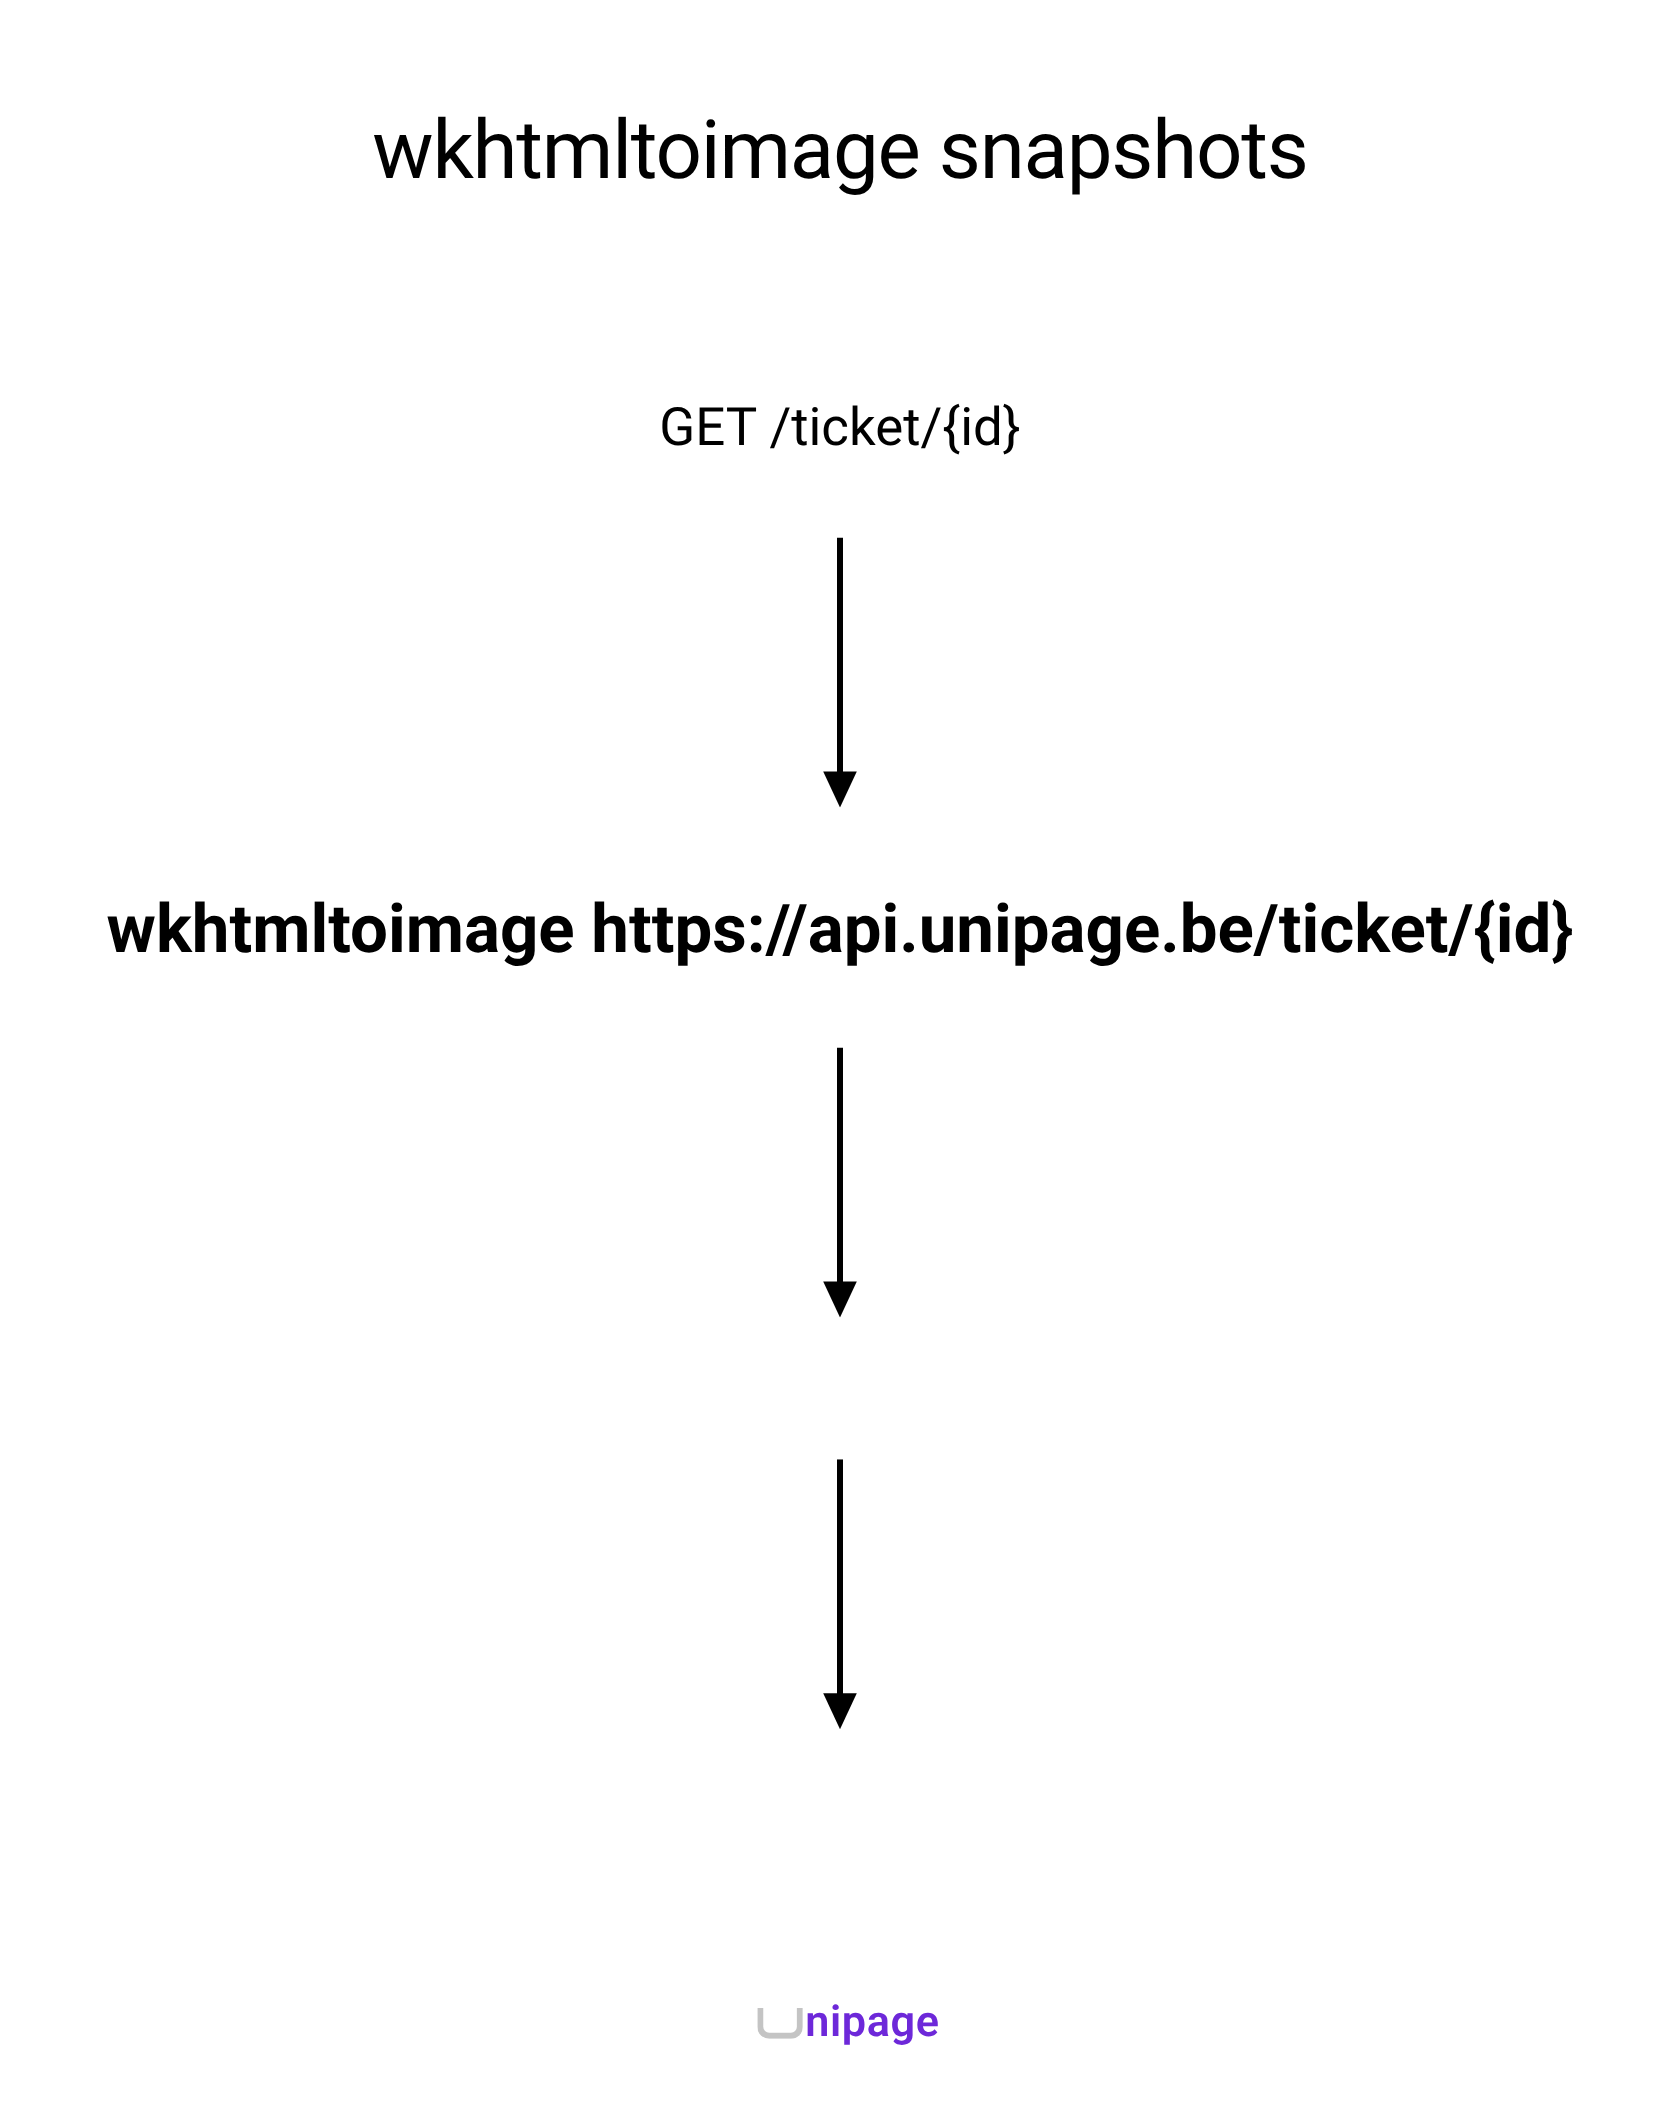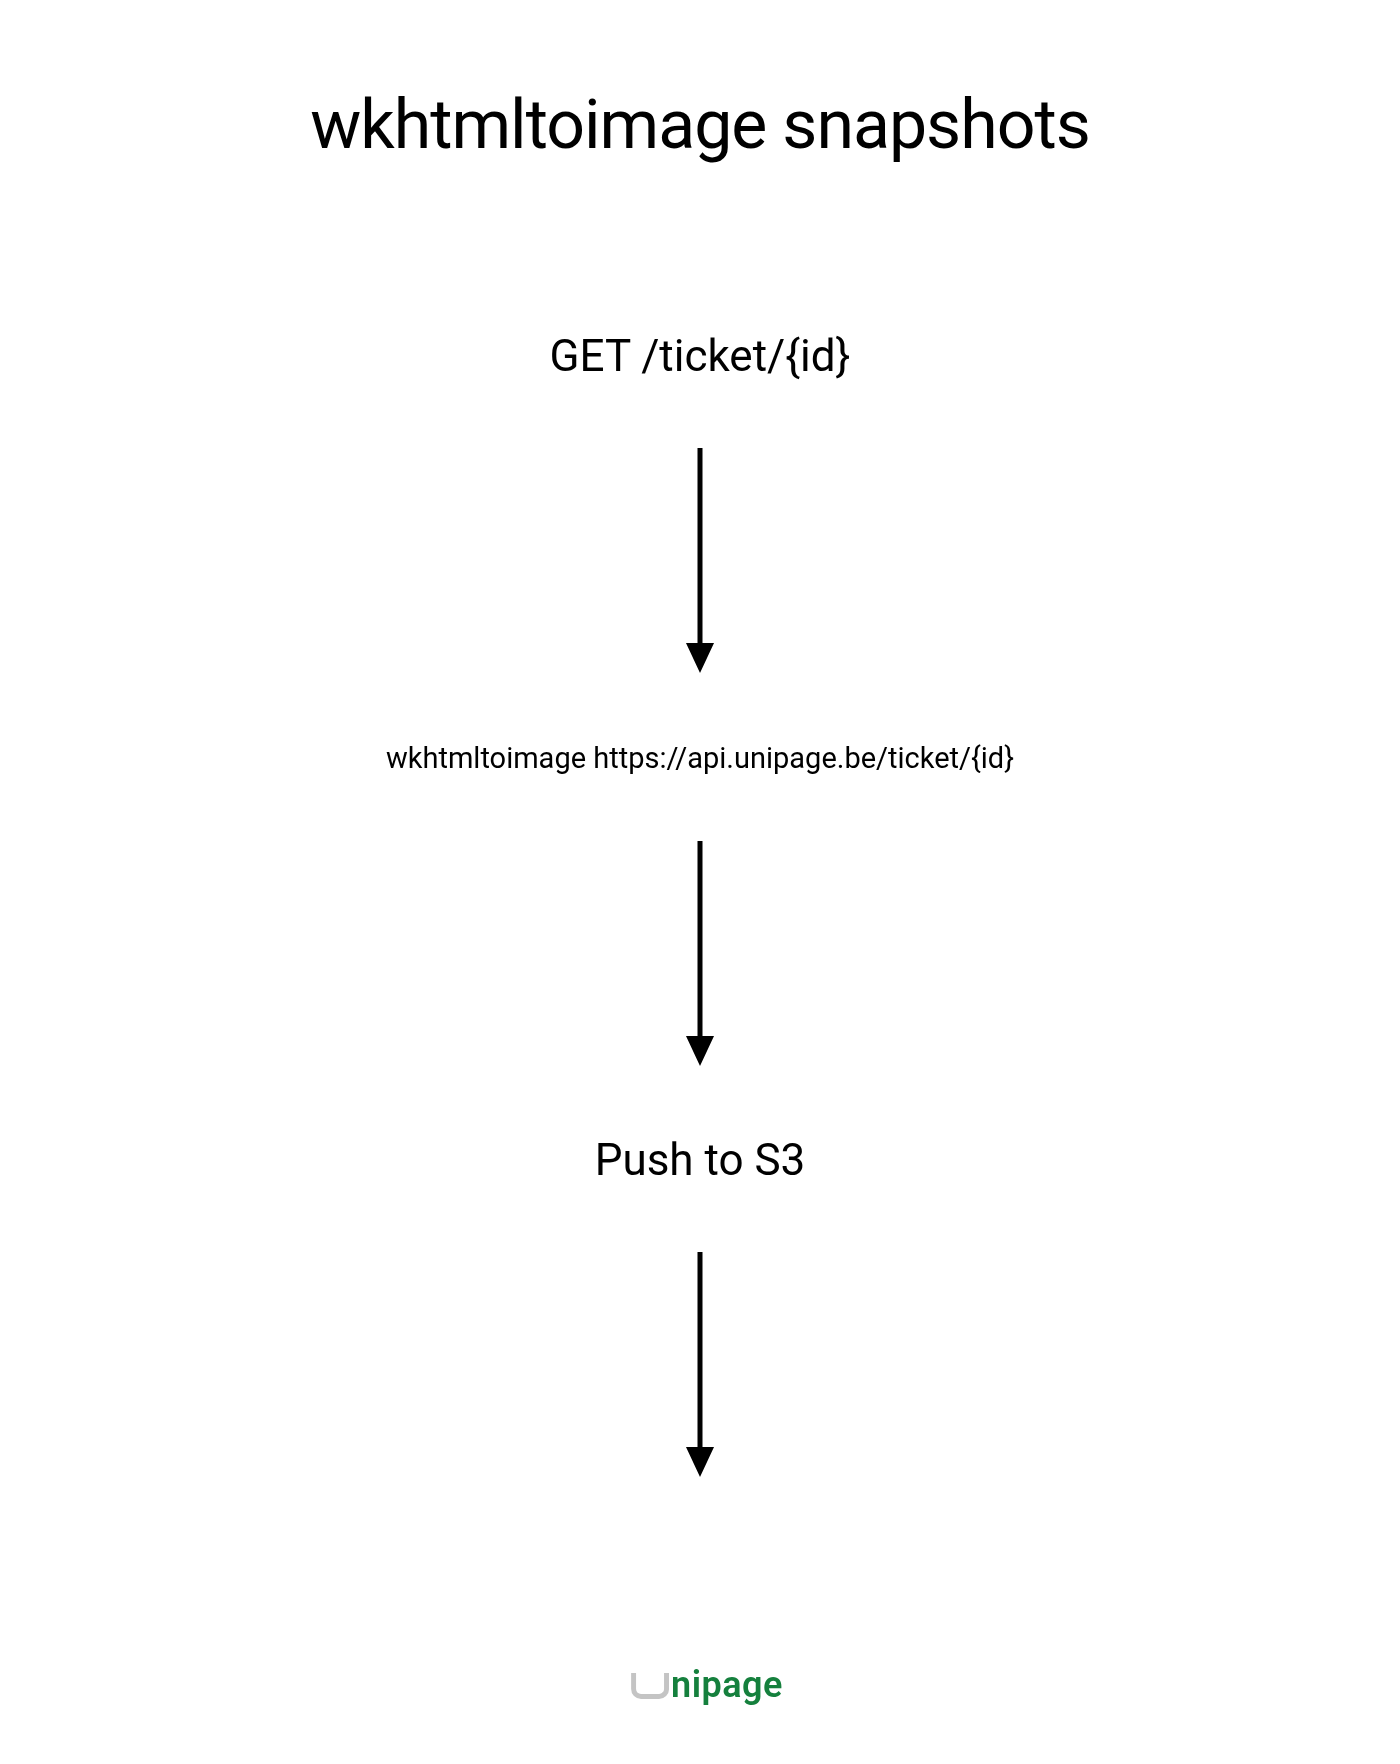--- a/index.html
+++ b/index.html
@@ -38,37 +38,37 @@
     .step-large {
       font-size: 44px;
       font-weight: 400;
     }
     .step-small-label {
       font-size: 30px;
       font-weight: 400;
       margin-bottom: 6px;
     }
     .step-command {
-      font-size: 29px;
-      font-weight: 400;
+      font-size: 56px;
+      font-weight: 700;
     }
     .arrow {
       margin: 50px 0 52px 0;
     }
     .arrow svg {
       display: block;
     }
     .footer-logo {
       position: absolute;
       bottom: 58px;
       left: 50%;
       transform: translateX(-50%);
       font-size: 36px;
       font-weight: 600;
-      color: #15803d;
+      color: #6d28d9;
       letter-spacing: 0.5px;
       display: flex;
       align-items: baseline;
       padding-left: 14px;
     }
     .footer-logo .u-mark {
       display: inline-block;
       width: 38px;
       height: 26px;
       border: 5px solid #c4c4c4;
@@ -99,21 +99,20 @@
     <div class="step-command">wkhtmltoimage https://api.unipage.be/ticket/{id}</div>
   </div>
 
   <div class="arrow">
     <svg width="40" height="225" viewBox="0 0 40 225">
       <line x1="20" y1="0" x2="20" y2="200" stroke="#000000" stroke-width="5"></line>
       <polygon points="20,225 6,195 34,195" fill="#000000"></polygon>
     </svg>
   </div>
 
-  <div class="step step-large">Push to S3</div>
 
   <div class="arrow">
     <svg width="40" height="225" viewBox="0 0 40 225">
       <line x1="20" y1="0" x2="20" y2="200" stroke="#000000" stroke-width="5"></line>
       <polygon points="20,225 6,195 34,195" fill="#000000"></polygon>
     </svg>
   </div>
 
 
 </div>

